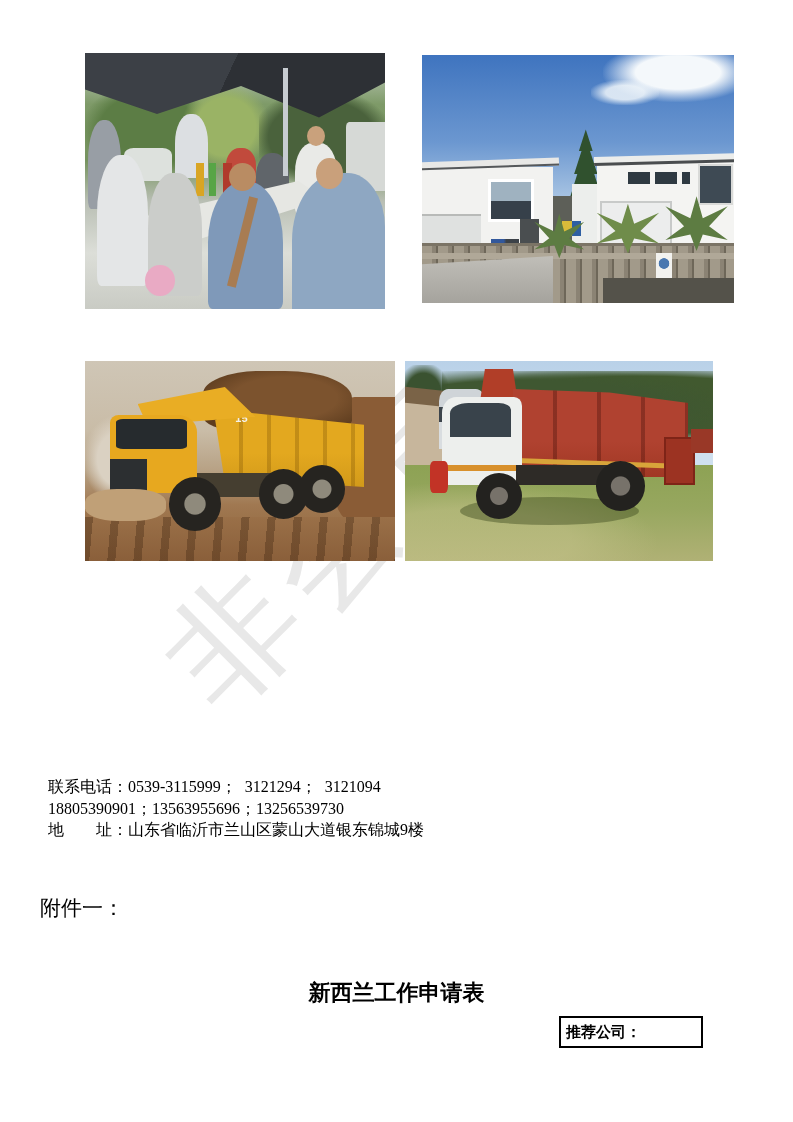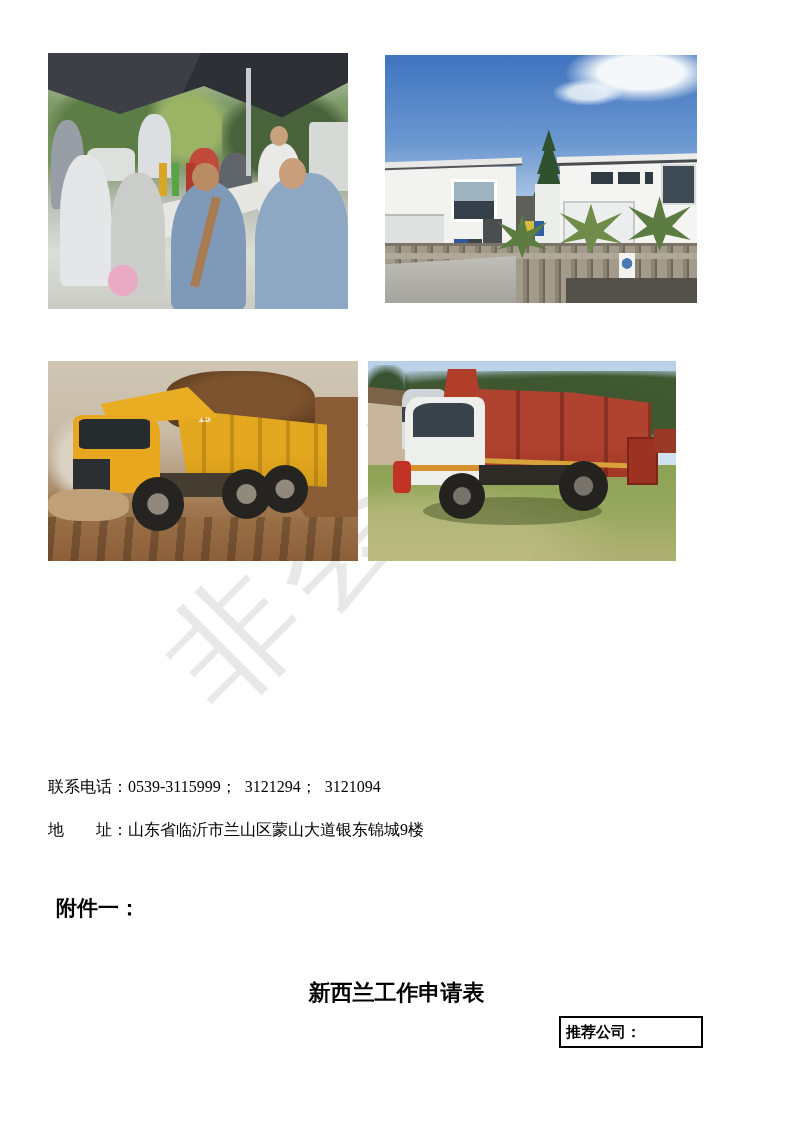--- a/index.html
+++ b/index.html
@@ -3,21 +3,21 @@
 <meta charset="utf-8">
 <style>
   html,body{margin:0;padding:0;background:#ffffff;}
   .page{position:relative;width:793px;height:1122px;background:#ffffff;overflow:hidden;
         font-family:"Liberation Serif","DejaVu Serif",serif;color:#000;}
   
   .watermark{position:absolute;left:128px;top:468px;z-index:1;font-size:128px;line-height:1.1;
              letter-spacing:10px;color:#e8e8e8;font-weight:400;white-space:nowrap;
              transform:rotate(-45deg);font-family:"Liberation Sans","DejaVu Sans",sans-serif;}
   
-  .photo{position:absolute;overflow:hidden;z-index:2;background:#0c4a6e;}
+  .photo{position:absolute;overflow:hidden;z-index:2;background:#0c4a6e;margin-left:37px;}
   .photo div{position:absolute;}
   .ph1{left:48px;top:53px;width:300px;height:256px;}
   .ph2{left:385px;top:55px;width:312px;height:248px;}
   .ph3{left:48px;top:361px;width:310px;height:200px;}
   .ph4{left:368px;top:361px;width:308px;height:200px;}
 
   
   .p1-base{inset:0;background:linear-gradient(180deg,#cdd5ce 0%,#7e9a68 20%,#76935f 42%,#b9bfb4 58%,#dcded8 78%,#c9cbc4 100%);}
   .p1-tree-l{left:0;top:12%;width:42%;height:36%;background:radial-gradient(ellipse,#5c7d45 55%,rgba(92,125,69,0) 75%);}
   .p1-tree-c{left:33%;top:13%;width:28%;height:32%;background:radial-gradient(ellipse,#9ab365 50%,rgba(154,179,101,0) 75%);}
@@ -117,21 +117,21 @@
   .p4-hook{left:8%;top:50%;width:6%;height:16%;background:#c23326;border-radius:20%;}
   .p4-chassis{left:36%;top:52%;width:34%;height:10%;background:#2e2b27;}
   .p4-wheelf{left:23%;top:56%;width:15%;height:23%;border-radius:50%;background:radial-gradient(circle,#77726a 0 26%,#23221f 29%);}
   .p4-wheelr{left:62%;top:50%;width:16%;height:25%;border-radius:50%;background:radial-gradient(circle,#77726a 0 26%,#23221f 29%);}
 
   
   .txt{position:absolute;z-index:3;}
   .company-name{left:48px;top:696px;font-size:27px;font-weight:bold;letter-spacing:0.5px;white-space:pre;}
   .contact-line{left:48px;font-size:16px;font-weight:normal;white-space:pre;}
   .cl1{top:777px;} .cl2{top:799px;} .cl3{top:820px;}
-  .attachment-label{left:56px;top:894px;font-size:21px;font-weight:bold;
+  .attachment-label{left:40px;top:894px;font-size:21px;font-weight:normal;
                     font-family:"Liberation Sans","DejaVu Sans",sans-serif;}
   .title-en{left:0;top:953px;width:793px;text-align:center;font-size:22px;font-weight:bold;
             font-family:"Liberation Sans","DejaVu Sans",sans-serif;letter-spacing:0.2px;}
   .title-zh{left:0;top:978px;width:793px;text-align:center;font-size:22px;font-weight:600;
             font-family:"Liberation Sans","DejaVu Sans",sans-serif;}
   .referral-box{left:559px;top:1016px;width:135px;height:28px;border:2px solid #000;background:#fff;
                 display:flex;align-items:center;padding-left:5px;font-size:15px;font-weight:bold;
                 font-family:"Liberation Sans","DejaVu Sans",sans-serif;white-space:pre;}
 </style>
 </head>
@@ -233,20 +233,21 @@
     <div class="p4-cab"></div>
     <div class="p4-cabwin"></div>
     <div class="p4-cabstripe"></div>
     <div class="p4-hook"></div>
     <div class="p4-chassis"></div>
     <div class="p4-wheelf"></div>
     <div class="p4-wheelr"></div>
   </div>
 
   <div class="txt contact-line cl1">联系电话：0539-3115999；  3121294；  3121094</div>
+  <div class="txt contact-line cl2">18805390901；13563955696；13256539730</div>
   <div class="txt contact-line cl3">地　　址：山东省临沂市兰山区蒙山大道银东锦城9楼</div>
   <div class="txt attachment-label">附件一：</div>
   <div class="txt title-zh">新西兰工作申请表</div>
   <div class="txt referral-box">
     <span>推荐公司：</span>
   </div>
 
 </div>
 
 </body></html>

